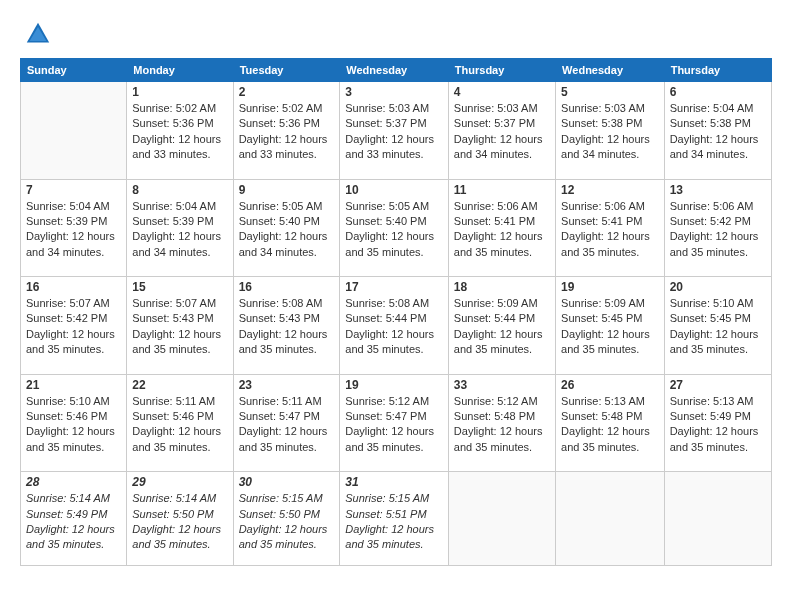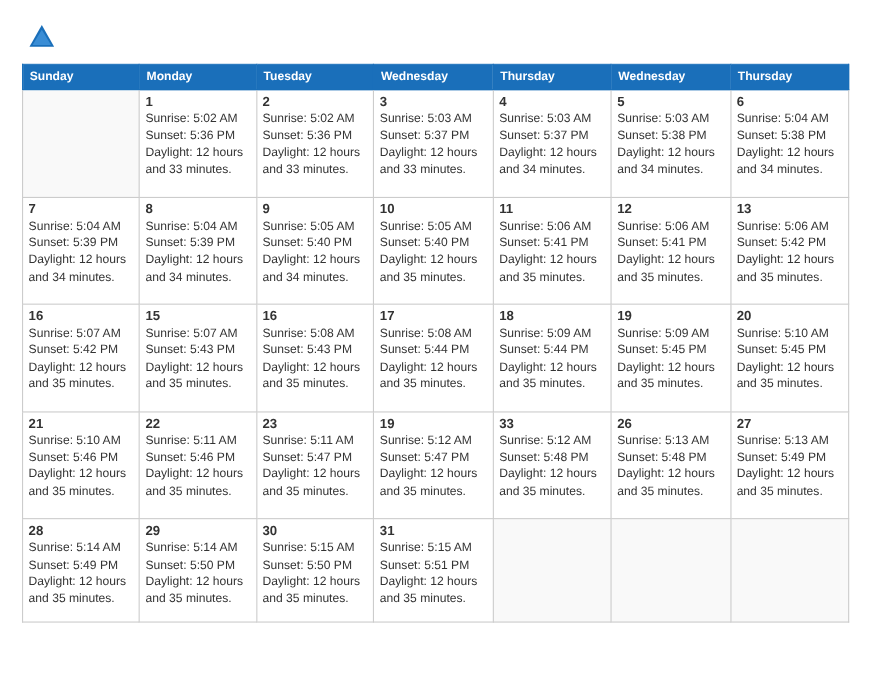--- a/index.html
+++ b/index.html
@@ -94,20 +94,21 @@
     .day-info {
       font-size: 11px;
       color: #333;
       line-height: 1.4;
     }
     .empty-cell {
       background: #f9f9f9;
     }
     tr:last-child td {
       height: 78px;
+      font-style: italic;
     }
   </style>
 </head>
 <body>
 
 <div class="page">
   <div class="header">
     <div class="logo">
       <svg class="logo-icon" viewBox="0 0 40 40">
         <polygon points="20,4 36,32 4,32" fill="#1a6fba"></polygon>

